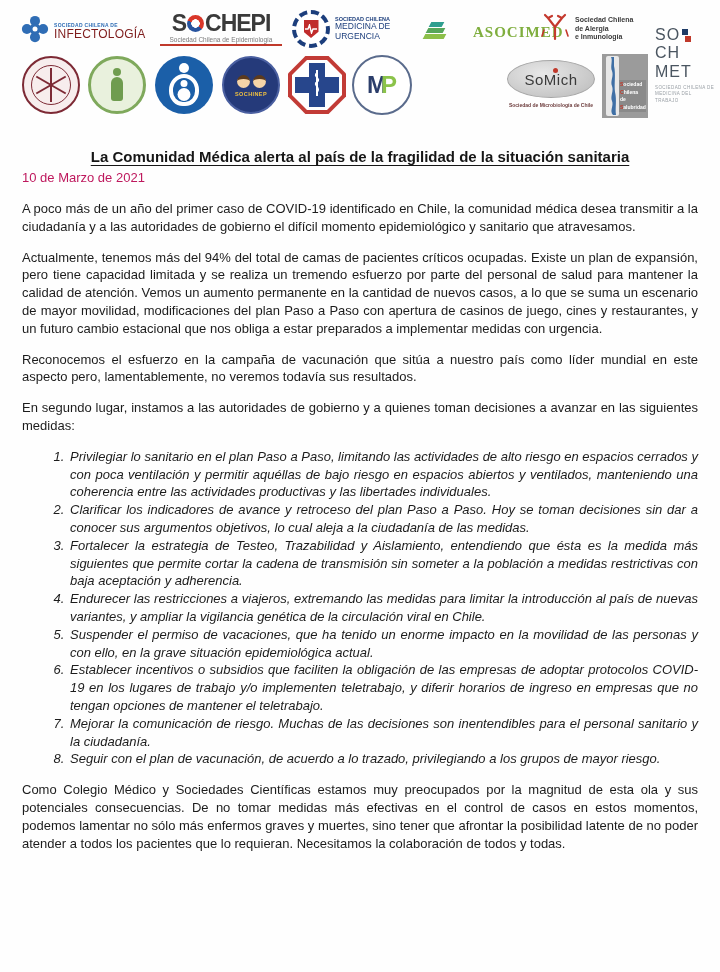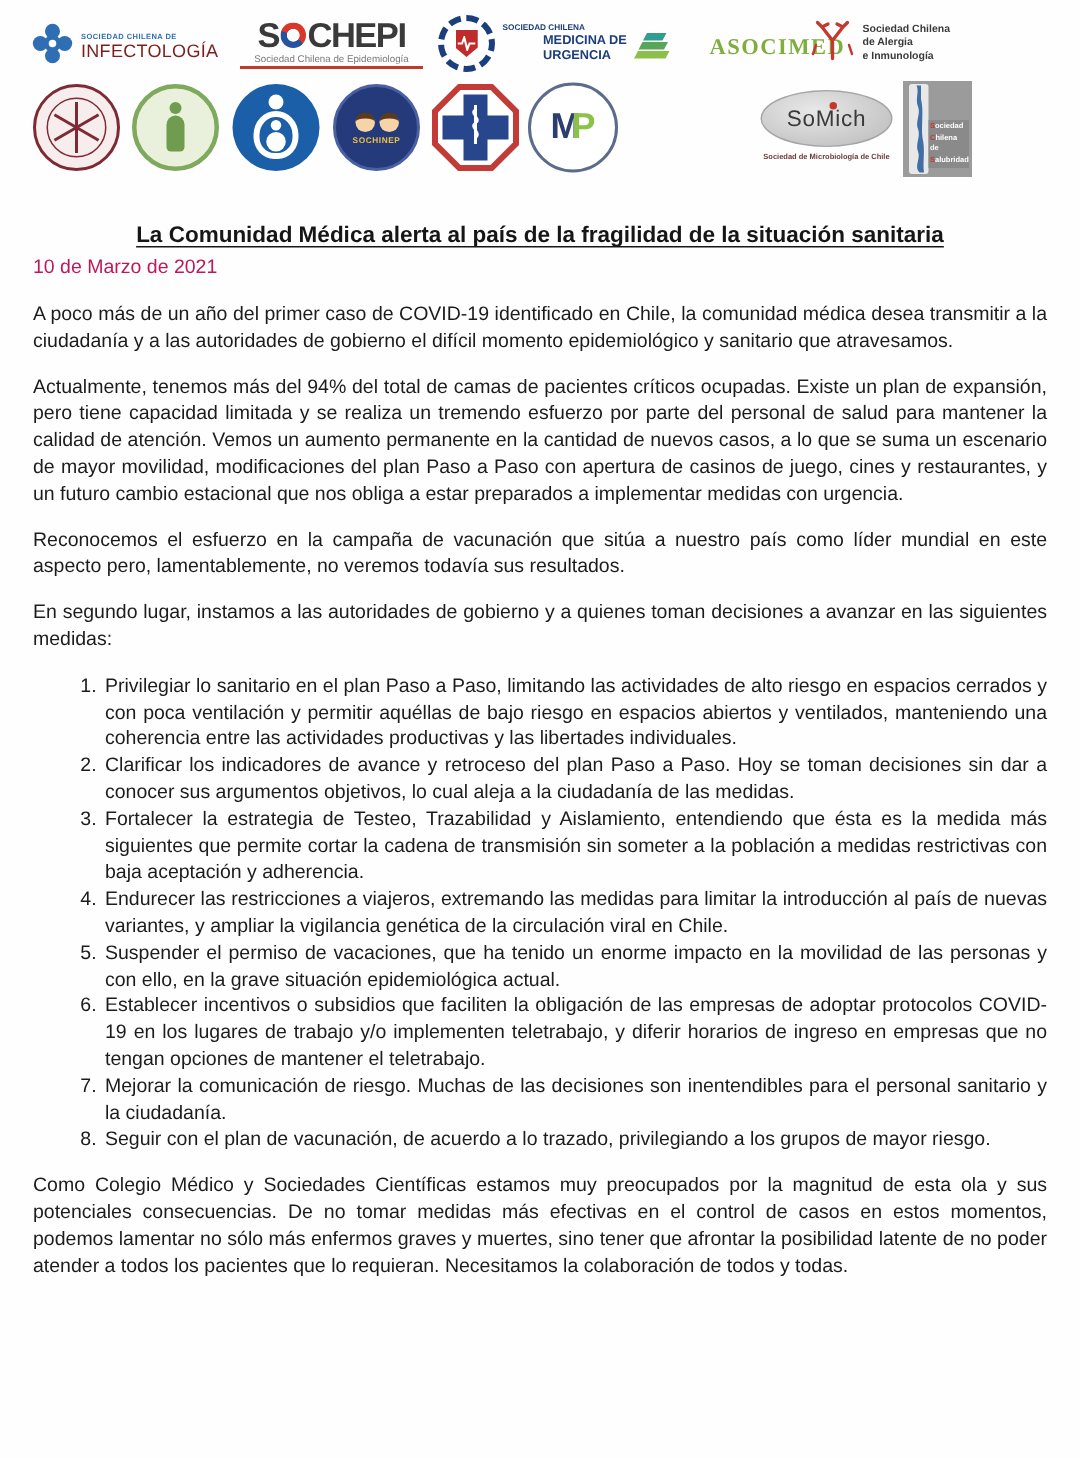--- a/index.html
+++ b/index.html
@@ -43,21 +43,21 @@
     border: 4.5px dashed #1c3e7c; background: #ffffff;
     display: flex; align-items: center; justify-content: center;
   }
   .urgencia-shield {
     width: 15px; height: 18px; background: #c02c2c;
     clip-path: polygon(0 0, 100% 0, 100% 65%, 50% 100%, 0 65%);
     display:flex; align-items:center; justify-content:center;
   }
   .logo-urgencia .txt { line-height: 1.15; color: #1c3e7c; }
   .logo-urgencia .t1 { font-size: 5.5px; font-weight: bold; }
-  .logo-urgencia .t2, .logo-urgencia .t3 { font-size: 8.5px; font-weight: bold; margin-left: 27px; }
+  .logo-urgencia .t2, .logo-urgencia .t3 { font-size: 8.5px; font-weight: normal; }
 
   
   .logo-asocimed { left: 424px; top: 22px; display: flex; align-items: center; gap: 3px; }
   .asocimed-glyph { width: 22px; height: 20px; position: relative; }
   .asocimed-glyph i { position: absolute; left: 0; height: 5px; transform: skewX(-28deg); }
   .asocimed-glyph i:nth-child(1) { top: 0; width: 13px; left: 6px; background: #2f9e8f; }
   .asocimed-glyph i:nth-child(2) { top: 6px; width: 17px; left: 3px; background: #57a65a; }
   .asocimed-glyph i:nth-child(3) { top: 12px; width: 21px; left: 0; background: #8cbf49; }
   .logo-asocimed .t { font-family: "Liberation Serif", serif; font-size: 15px; font-weight: bold; color: #7fae3e; letter-spacing: 1px; margin-left: 24px; }
 
@@ -147,21 +147,21 @@
     text-align: center;
     font-size: 15px;
     font-weight: bold;
     color: #161616;
     text-decoration: underline;
     text-underline-offset: 3px;
   }
   .doc-date { text-align: left; font-size: 13px; margin-top: 5px; color: #be185d; }
   .doc p.para { font-size: 13px; line-height: 17.8px; text-align: justify; margin-top: 13px; color: #1c1c1c; }
   .doc p.para:first-of-type { margin-top: 15px; }
-  ol.measures { margin: 13px 0 0 0; padding-left: 46px; }
+  ol.measures { margin: 13px 0 0 0; padding-left: 46px; font-style: italic; }
   ol.measures li {
     font-size: 13px; line-height: 17.8px; text-align: justify; color: #1c1c1c;
     padding-left: 2px;
   }
   .doc p.closing { font-size: 13px; line-height: 17.8px; text-align: justify; margin-top: 13px; color: #1c1c1c; }
 </style>
 </head>
 <body>
 
 <div class="page">
@@ -227,20 +227,35 @@
           </g>
         </svg>
       </span>
       <span class="txt">
         <div>Sociedad Chilena</div>
         <div>de Alergia</div>
         <div>e Inmunología</div>
       </span>
     </div>
 
+    <div class="abs logo-sochmet">
+      <div class="row">
+        <span>SO</span>
+        <span class="sochmet-squares">
+            <i></i>
+            <i></i>
+          </span>
+      </div>
+      <div class="row">CH</div>
+      <div class="row">MET</div>
+      <div class="sub">
+        <div>SOCIEDAD CHILENA DE</div>
+        <div>MEDICINA DEL TRABAJO</div>
+      </div>
+    </div>
 
     <div class="seal logo-seal-maroon">
       <div class="seal-maroon-inner">
           <i></i>
           <i></i>
           <i></i>
         </div>
     </div>
 
     <div class="seal logo-seal-green">

